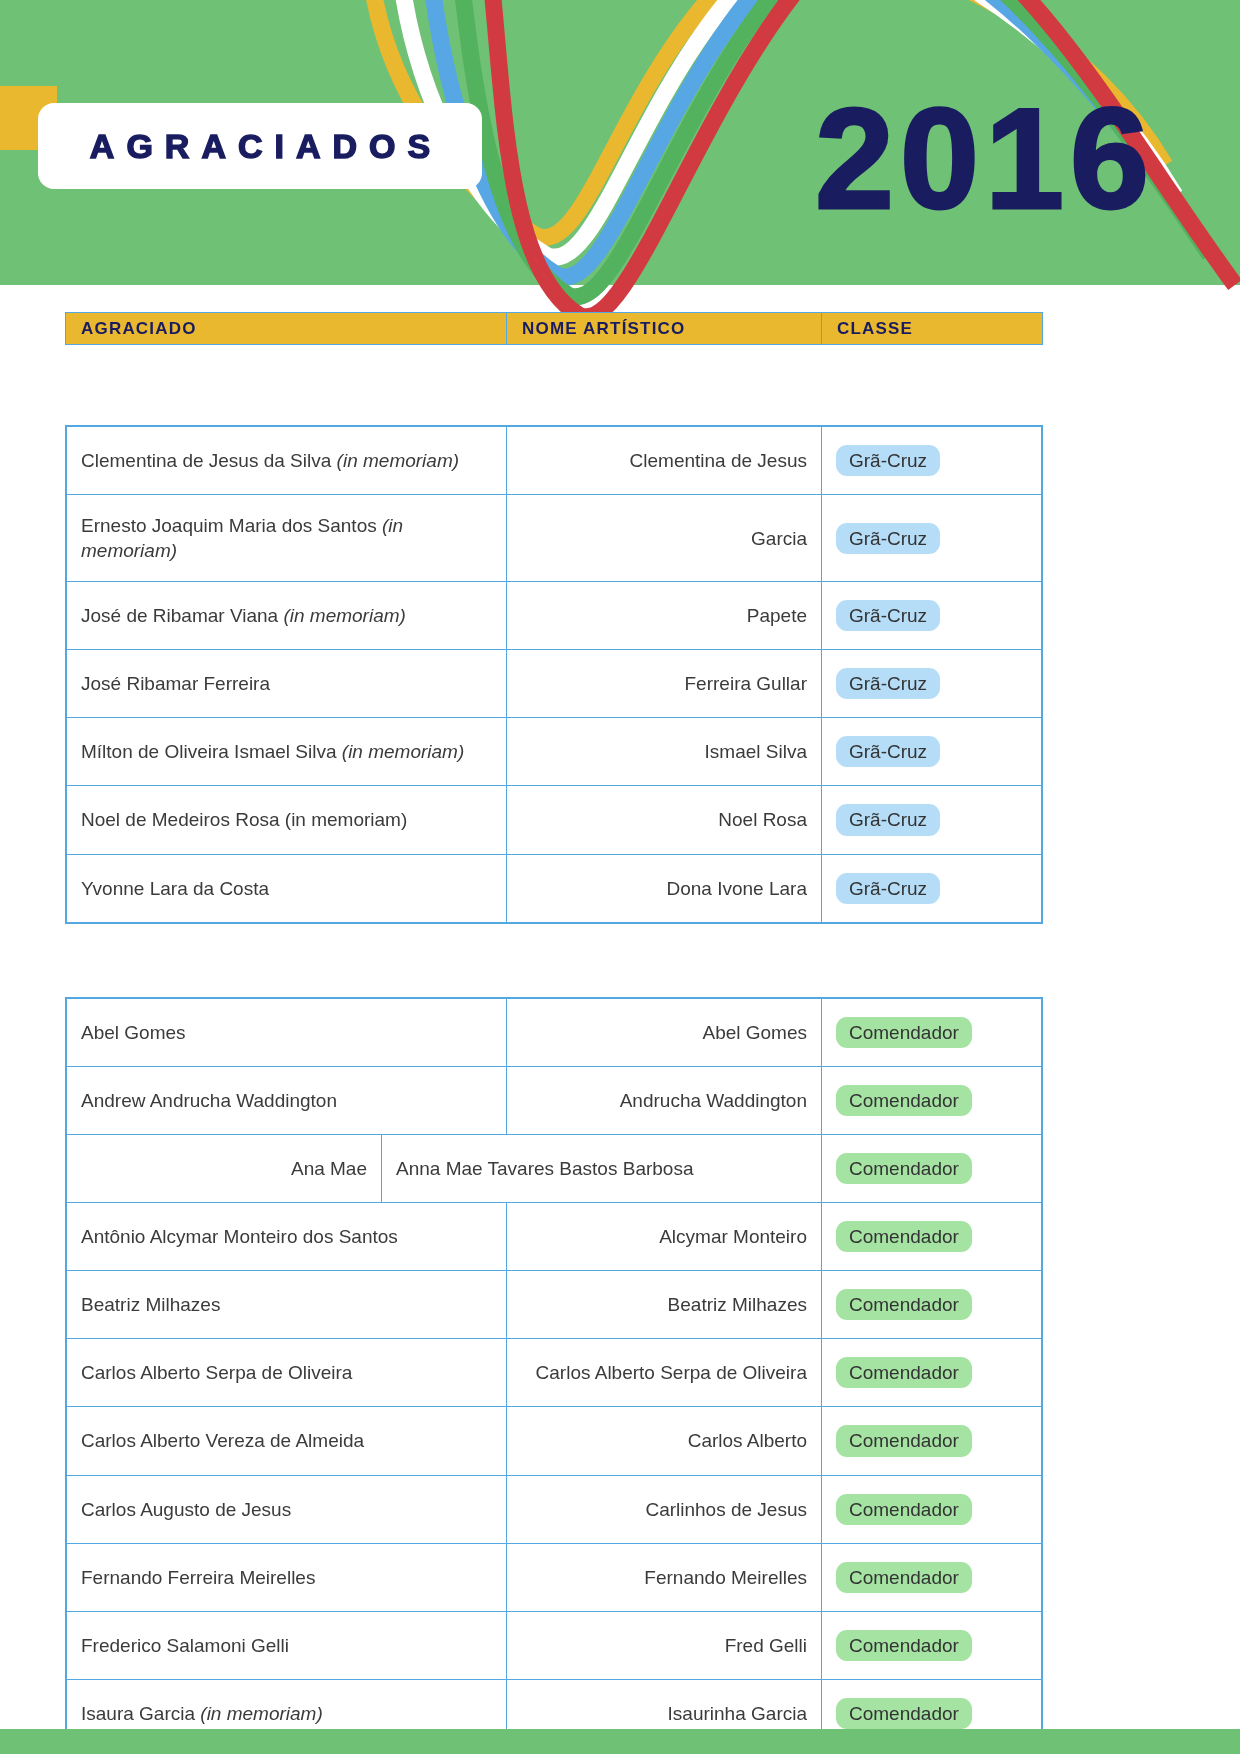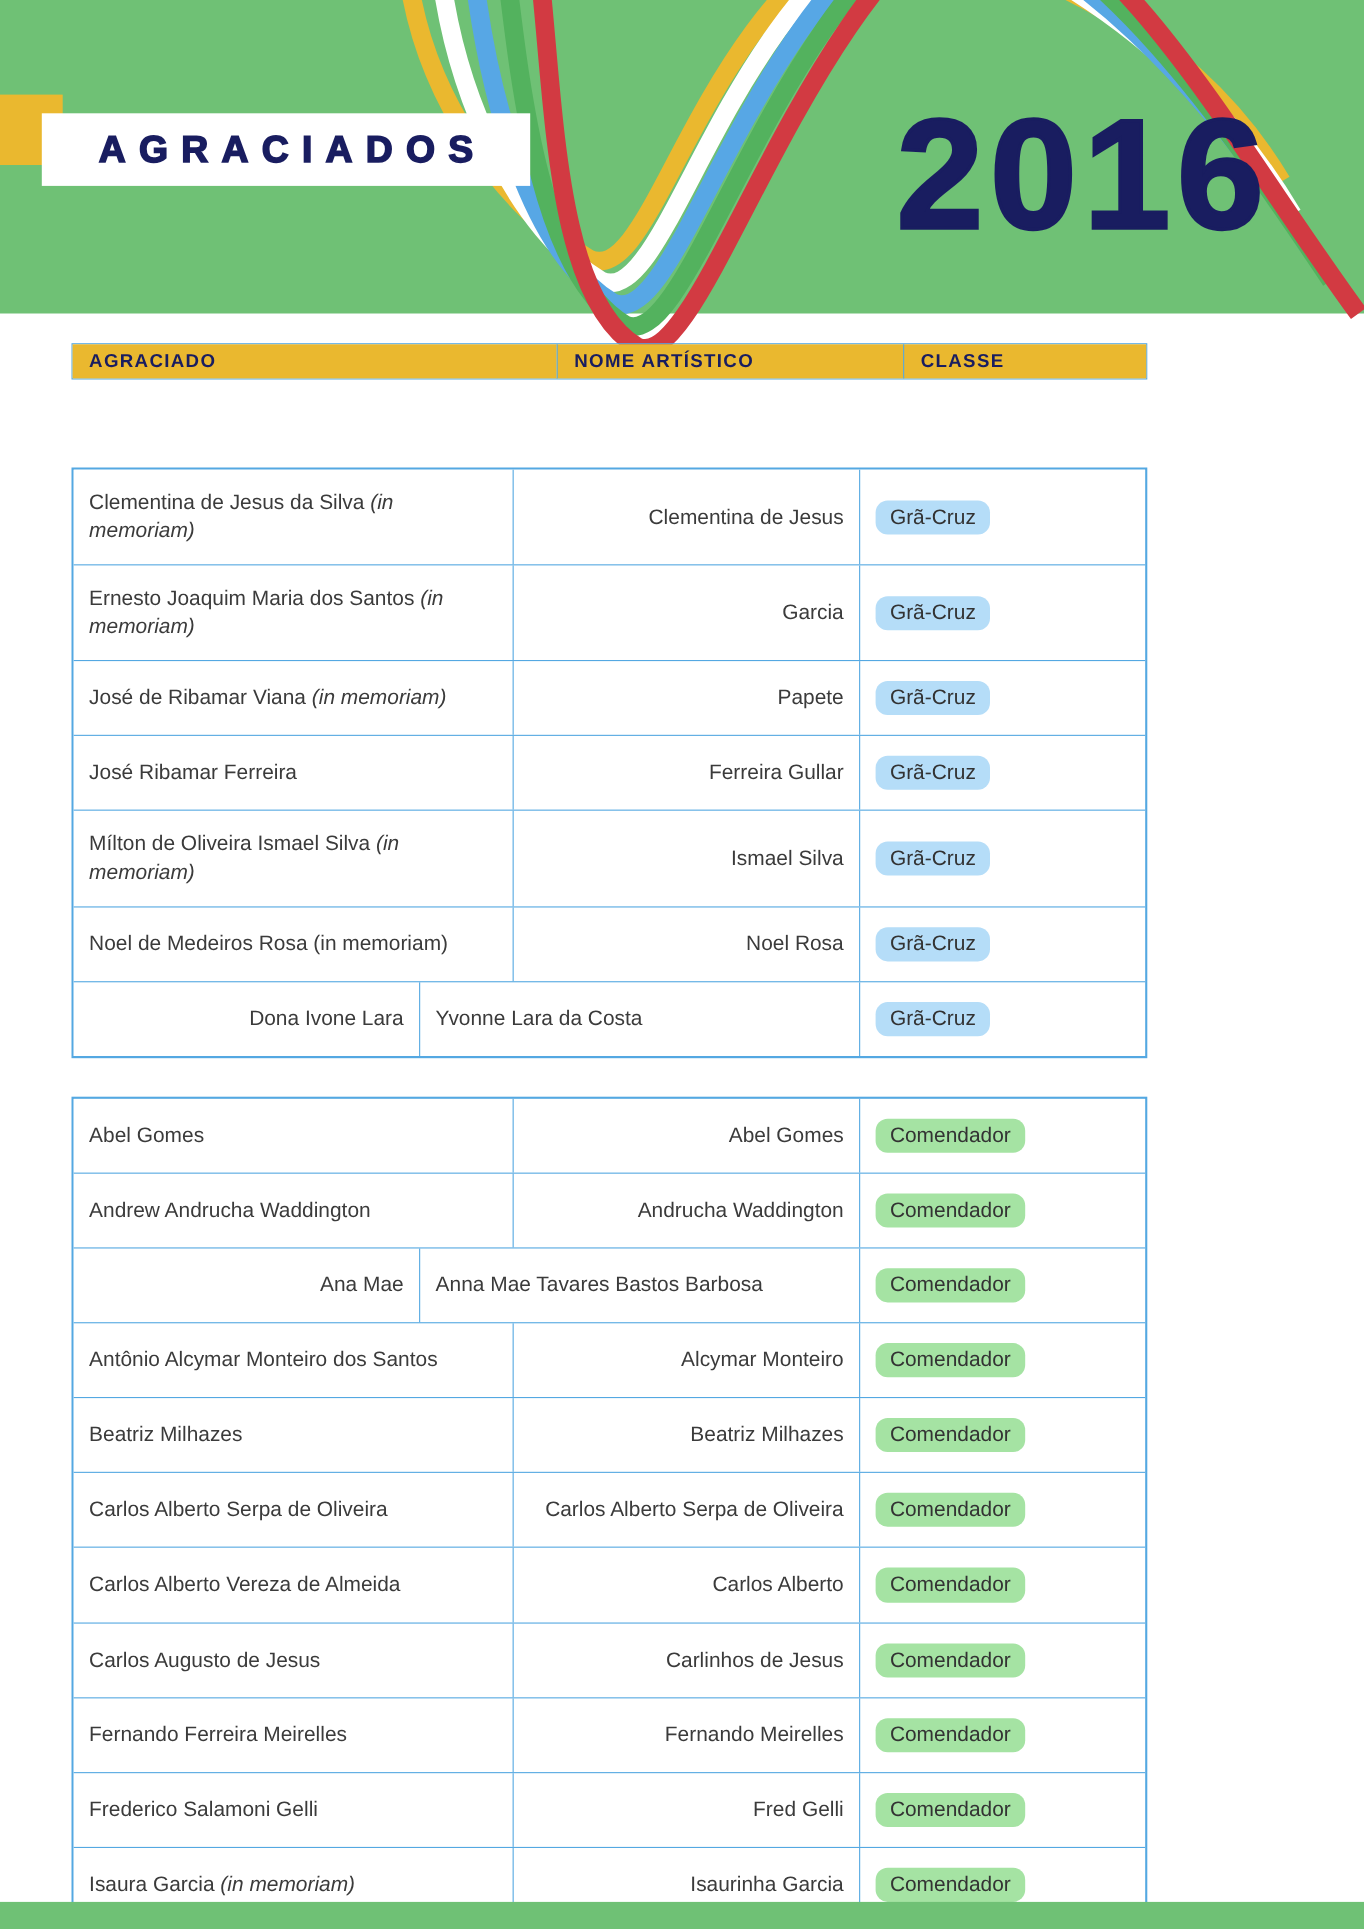--- a/index.html
+++ b/index.html
@@ -14,22 +14,22 @@
   .ribbons { position:absolute; left:0; top:0; width:1240px; height:400px; pointer-events:none; }
   .ribbons path { fill:none; stroke-width:17; }
   .rb-yellow { stroke:var(--accent-yellow); }
   .rb-white  { stroke:#ffffff; }
   .rb-blue   { stroke:var(--ribbon-blue); }
   .rb-green  { stroke:var(--ribbon-green); }
   .rb-red    { stroke:var(--ribbon-red); }
 
   .yellow-chip { position:absolute; left:0; top:86px; width:57px; height:64px; background:var(--accent-yellow); }
   .title-box {
-    position:absolute; left:38px; top:103px; width:444px; height:66px;
-    background:#ffffff; display:flex; align-items:center; justify-content:center;
+    position:absolute; left:38px; top:103px; width:444px; height:86px;
+    background:#ffffff; display:flex; align-items:center; justify-content:center;border-radius:16px;
   }
   .title-box span {
     font-size:34px; font-weight:bold; letter-spacing:12px; padding-left:12px;
     color:var(--navy); -webkit-text-stroke:1.5px var(--navy); white-space:nowrap;
   }
   .year {
     position:absolute; right:85px; top:88px; line-height:1; z-index:3;
     font-size:142px; font-weight:bold; letter-spacing:6px;
     color:var(--navy); -webkit-text-stroke:3px var(--navy);
   }
@@ -52,21 +52,21 @@
     border:2px solid var(--table-border); background:#fff;
   }
   .tbl-1 { top:425px; }
   .tbl-2 { top:977px;margin-top:20px; }
   .trow { display:flex; background:#fff; }
   .trow + .trow { border-top:1px solid var(--table-border); }
   .tcell {
     box-sizing:border-box; padding:18px 14px; display:flex; align-items:center;
     font-size:19px; line-height:1.32; color:var(--cell-text);
   }
-  .c1 { width:400px; border-right:1px solid var(--table-border); }
+  .c1 { width:440px; border-right:1px solid var(--table-border); }
   .c2 { width:315px; border-right:1px solid var(--table-border);justify-content:flex-end; }
   .c3 { flex:1; }
   .badge {
     display:inline-block; padding:3px 13px; border-radius:11px;
     font-size:19px; color:#333333; white-space:nowrap;
   }
   .badge-blue  { background:var(--badge-blue); }
   .badge-green { background:var(--badge-green); }
 
   .footer-bar { position:absolute; left:0; bottom:0; width:1240px; height:25px; background:var(--header-green); }
@@ -158,25 +158,25 @@
           <span>Noel de Medeiros Rosa (in memoriam)</span>
         </div>
         <div class="tcell c2">
           <span>Noel Rosa</span>
         </div>
         <div class="tcell c3">
           <span class="badge badge-blue">Grã-Cruz</span>
         </div>
       </div>
       <div class="trow">
+        <div class="tcell c1">
+          <span>Yvonne Lara da Costa</span>
+        </div>
         <div class="tcell c2">
           <span>Dona Ivone Lara</span>
-        </div>
-        <div class="tcell c1">
-          <span>Yvonne Lara da Costa</span>
         </div>
         <div class="tcell c3">
           <span class="badge badge-blue">Grã-Cruz</span>
         </div>
       </div>
     </div>
   <div class="tbl tbl-2">
       <div class="trow">
         <div class="tcell c1">
           <span>Abel Gomes</span>

